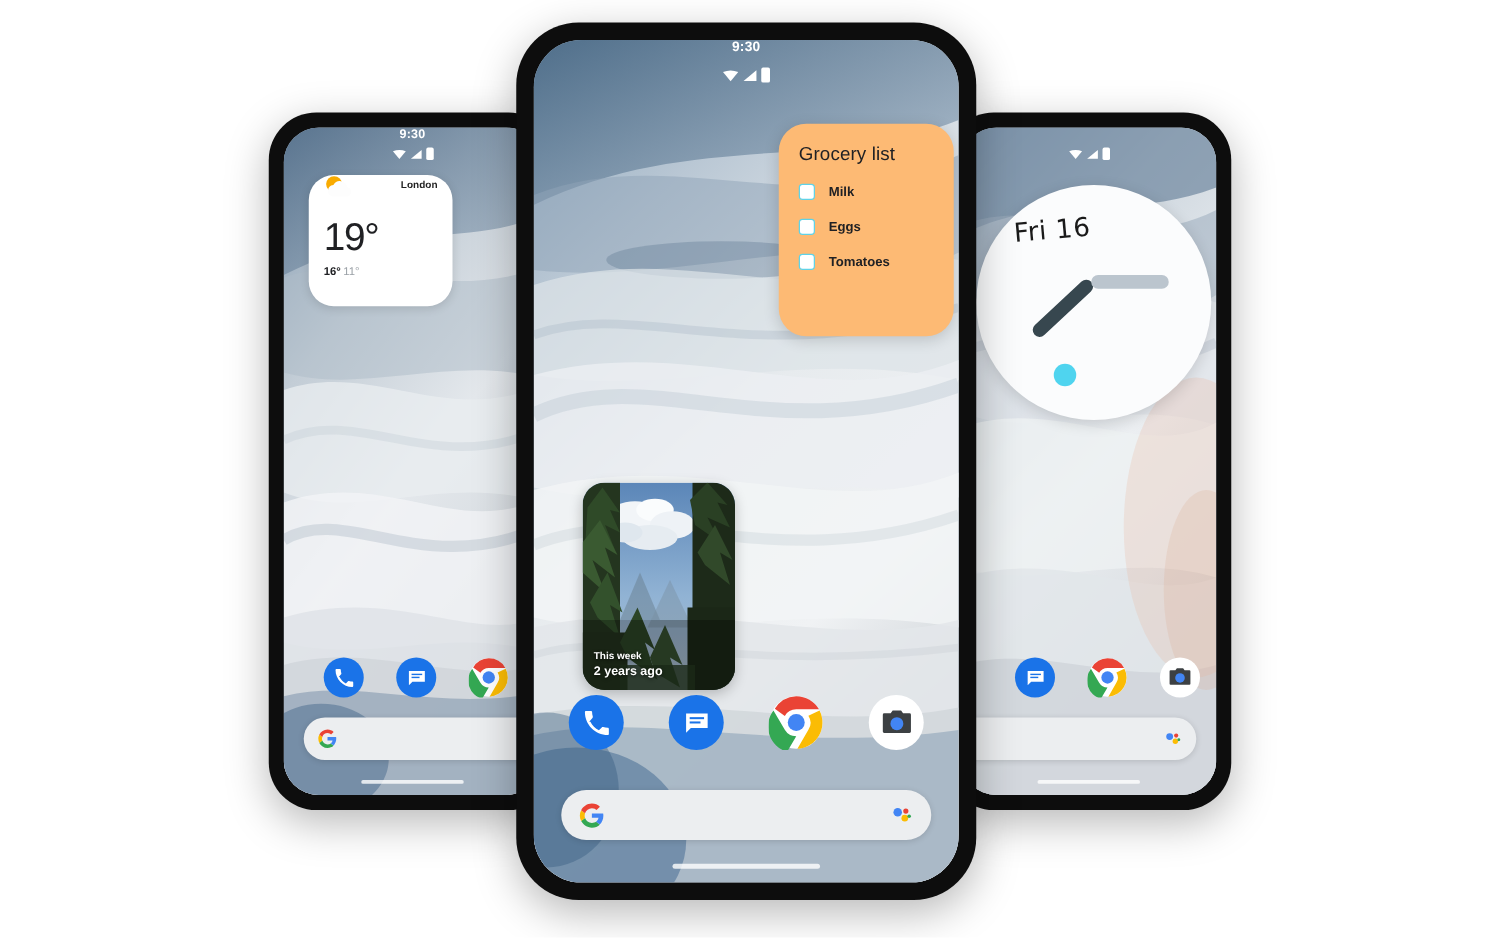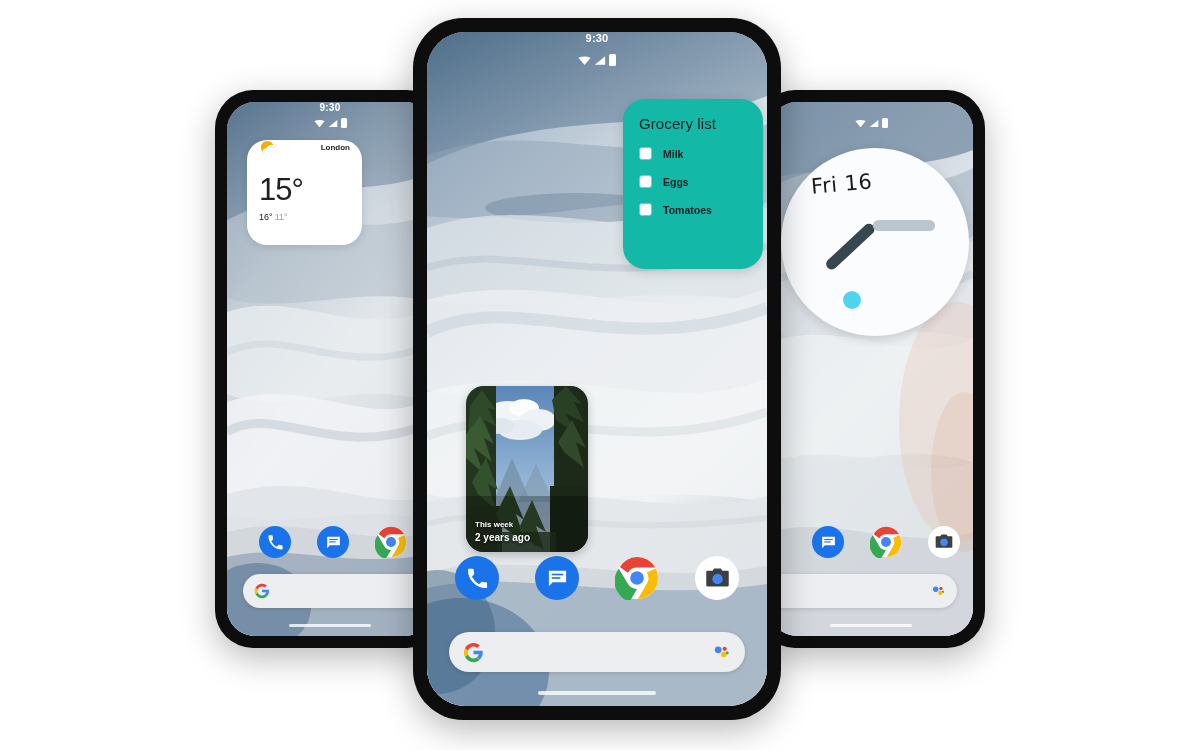--- a/index.html
+++ b/index.html
@@ -41,25 +41,25 @@
 
   
   .widget-weather { position:absolute; left:20px; top:38px; width:115px; height:105px;
     background:#fff; border-radius:20px; padding:0 12px;
     box-shadow:0 2px 8px rgba(0,0,0,.12); }
   .ww-top { display:flex; align-items:flex-start; justify-content:space-between; }
   .ww-city { font-size:8px; font-weight:bold; color:#1f1f1f; margin-top:3px; }
   .ww-temp { font-size:31px; font-weight:400; color:#202124; line-height:1;
     margin-top:14px; letter-spacing:-1px; }
   .ww-hilo { margin-top:7px; font-size:9px; color:#5f6368; }
-  .ww-hilo b { color:#202124; font-weight:normal; }
+  .ww-hilo b { color:#202124; font-weight:bold; }
   .ww-hilo span { color:#9aa0a6; margin-left:2px;margin-top:32px; }
 
   .widget-grocery { position:absolute; left:196px; top:67px; width:140px; height:170px;
-    background:#14b8a6; border-radius:22px; padding:16px 16px 0 16px;
+    background:#fdba74; border-radius:22px; padding:16px 16px 0 16px;
     box-shadow:0 3px 12px rgba(0,0,0,.16); z-index:6; }
   .gl-title { font-size:15px; color:#202124; font-weight:400; letter-spacing:.1px; }
   .gl-item { display:flex; align-items:center; gap:11px; margin-top:15px; }
   .gl-box { width:13px; height:13px; border:1.6px solid #5fd3e8; border-radius:3px;
     background:#fff; flex:none; }
   .gl-label { font-size:10.5px; color:#202124; font-weight:bold; }
 
   .widget-photo { position:absolute; left:39px; top:354px; width:122px; height:166px;
     border-radius:18px; overflow:hidden; box-shadow:0 3px 10px rgba(0,0,0,.22); }
   .widget-photo svg { position:absolute; inset:0; width:100%; height:100%; }
@@ -146,21 +146,21 @@
       </div>
 
       <div class="widget-weather">
         <div class="ww-top">
           <svg width="22" height="20" viewBox="0 0 24 22">
             <circle cx="9" cy="8" r="7" fill="#f9ab00"></circle>
             <path d="M8 19 a5.2 5.2 0 0 1 0.4 -10.3 a6.6 6.6 0 0 1 12.2 2 a4.2 4.2 0 0 1 -1.1 8.3 Z" fill="#fdfdfd"></path>
           </svg>
           <span class="ww-city">London</span>
         </div>
-        <div class="ww-temp">15°</div>
+        <div class="ww-temp">19°</div>
         <div class="ww-hilo">
           <b>16°</b><span>11°</span>
         </div>
       </div>
 
       <div class="dock" style="bottom:78px; gap:26px; padding-left:6px;">
         <div class="app" style="width:32px;height:32px;background:#1a73e8;">
           <svg width="17" height="17" viewBox="0 0 24 24">
             <path d="M6.6 10.8c1.6 3.1 4 5.6 7.1 7.2l2.4-2.4c.3-.3.8-.4 1.2-.3 1.2.4 2.4.6 3.7.6.6 0 1 .4 1 1V21c0 .6-.4 1-1 1C10.6 22 2 13.4 2 2.8c0-.6.4-1 1-1h4c.6 0 1 .4 1 1 0 1.3.2 2.5.6 3.7.1.4 0 .9-.3 1.2l-2.7 3.1z" fill="#fff"></path>
           </svg>

